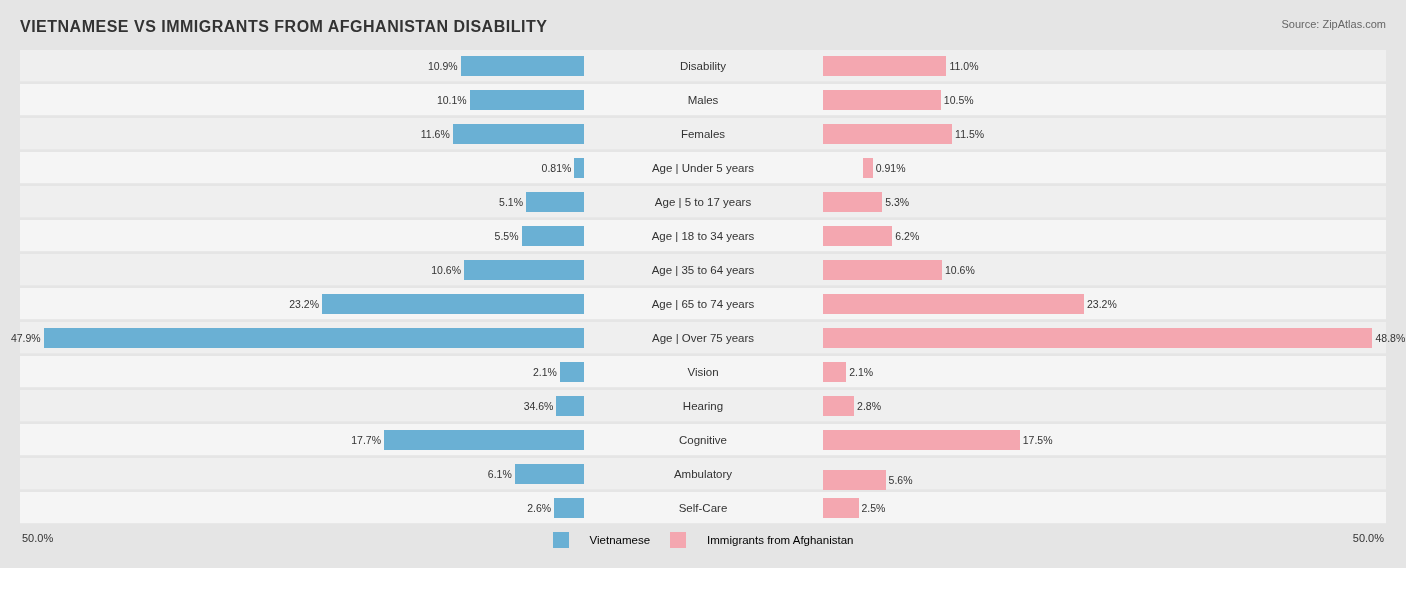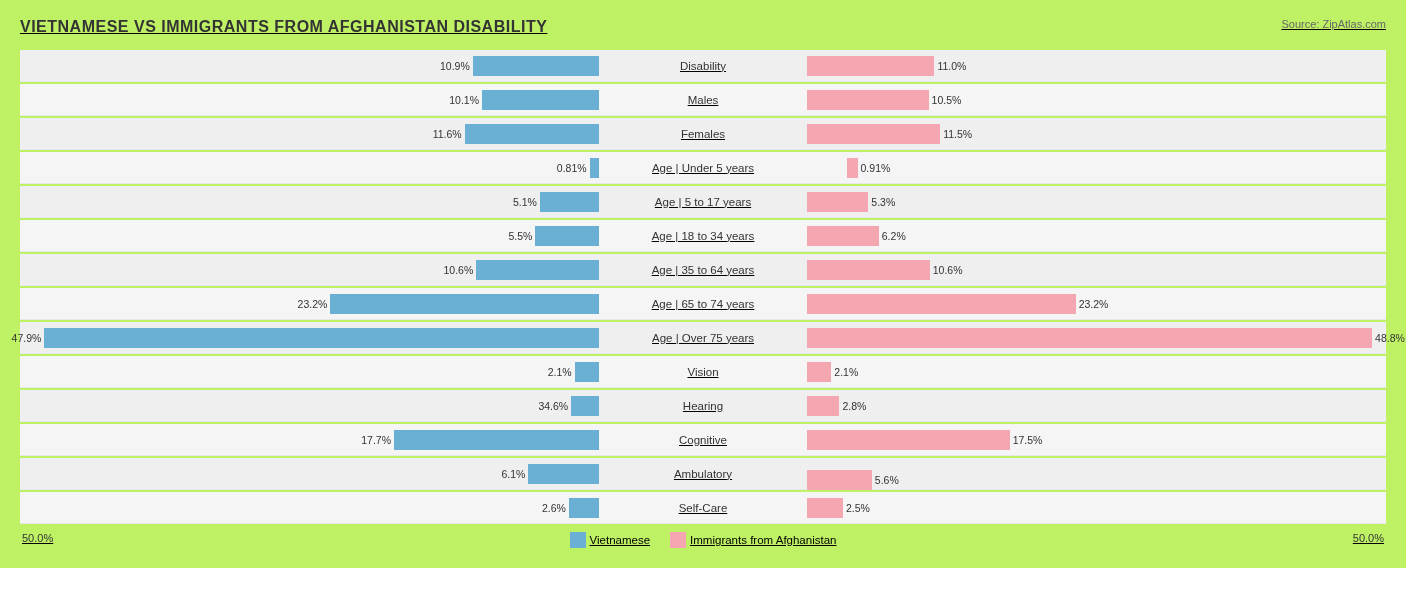--- a/index.html
+++ b/index.html
@@ -5,22 +5,21 @@
     * { box-sizing: border-box; margin: 0; padding: 0; }
     body {
       font-family: Arial, sans-serif;
       background: #fff;
       width: 1406px;
       min-height: 612px;
     }
     .chart-container {
       width: 1406px;
       padding: 18px 20px 20px 20px;
-      background: #bef264;
-      text-decoration: underline;
+      background: #e5e5e5;
     }
     .chart-header {
       display: flex;
       justify-content: space-between;
       align-items: flex-start;
       margin-bottom: 14px;
     }
     .chart-title {
       font-size: 16px;
       font-weight: bold;
@@ -66,21 +65,21 @@
     }
     .right-section {
       flex: 1;
       display: flex;
       align-items: center;
       justify-content: flex-start;
       height: 100%;
       position: relative;
     }
     .label-section {
-      width: 208px;
+      width: 239px;
       text-align: center;
       font-size: 11.5px;
       color: #333;
       z-index: 2;
       white-space: nowrap;
       flex-shrink: 0;
       padding: 0 6px;
     }
     .left-bar-container {
       display: flex;
@@ -147,21 +146,21 @@
     }
     .legend {
       display: flex;
       align-items: center;
       gap: 20px;
       font-size: 11.5px;
     }
     .legend-item {
       display: flex;
       align-items: center;
-      gap: 4px;
+      gap: 21px;
     }
     .legend-box-blue {
       width: 16px;
       height: 16px;
       background: #6ab0d4;
     }
     .legend-box-pink {
       width: 16px;
       height: 16px;
       background: #f4a7b0;

